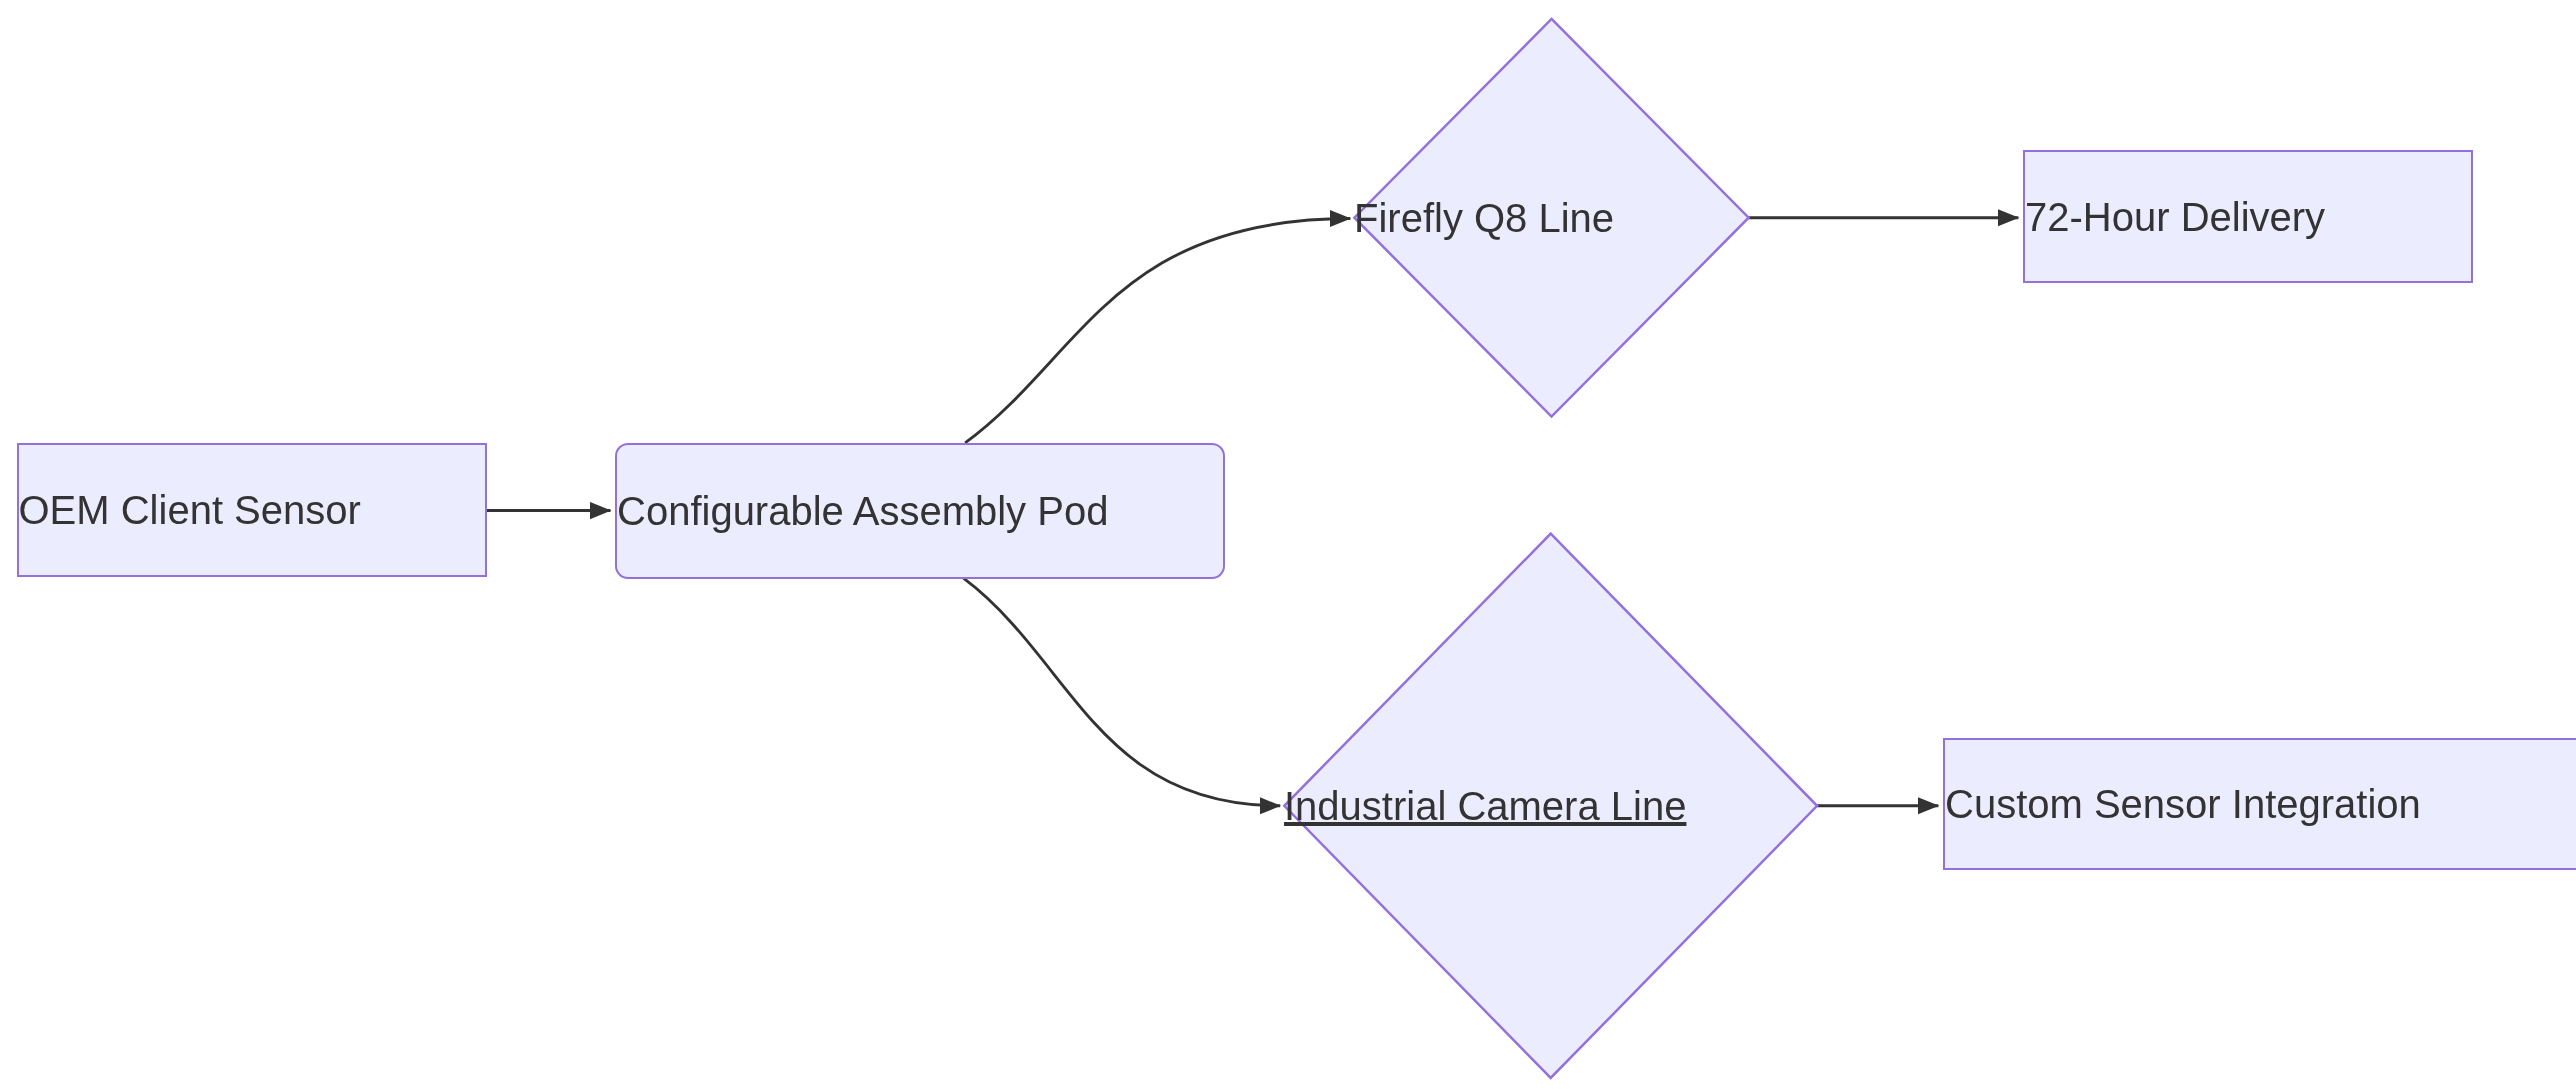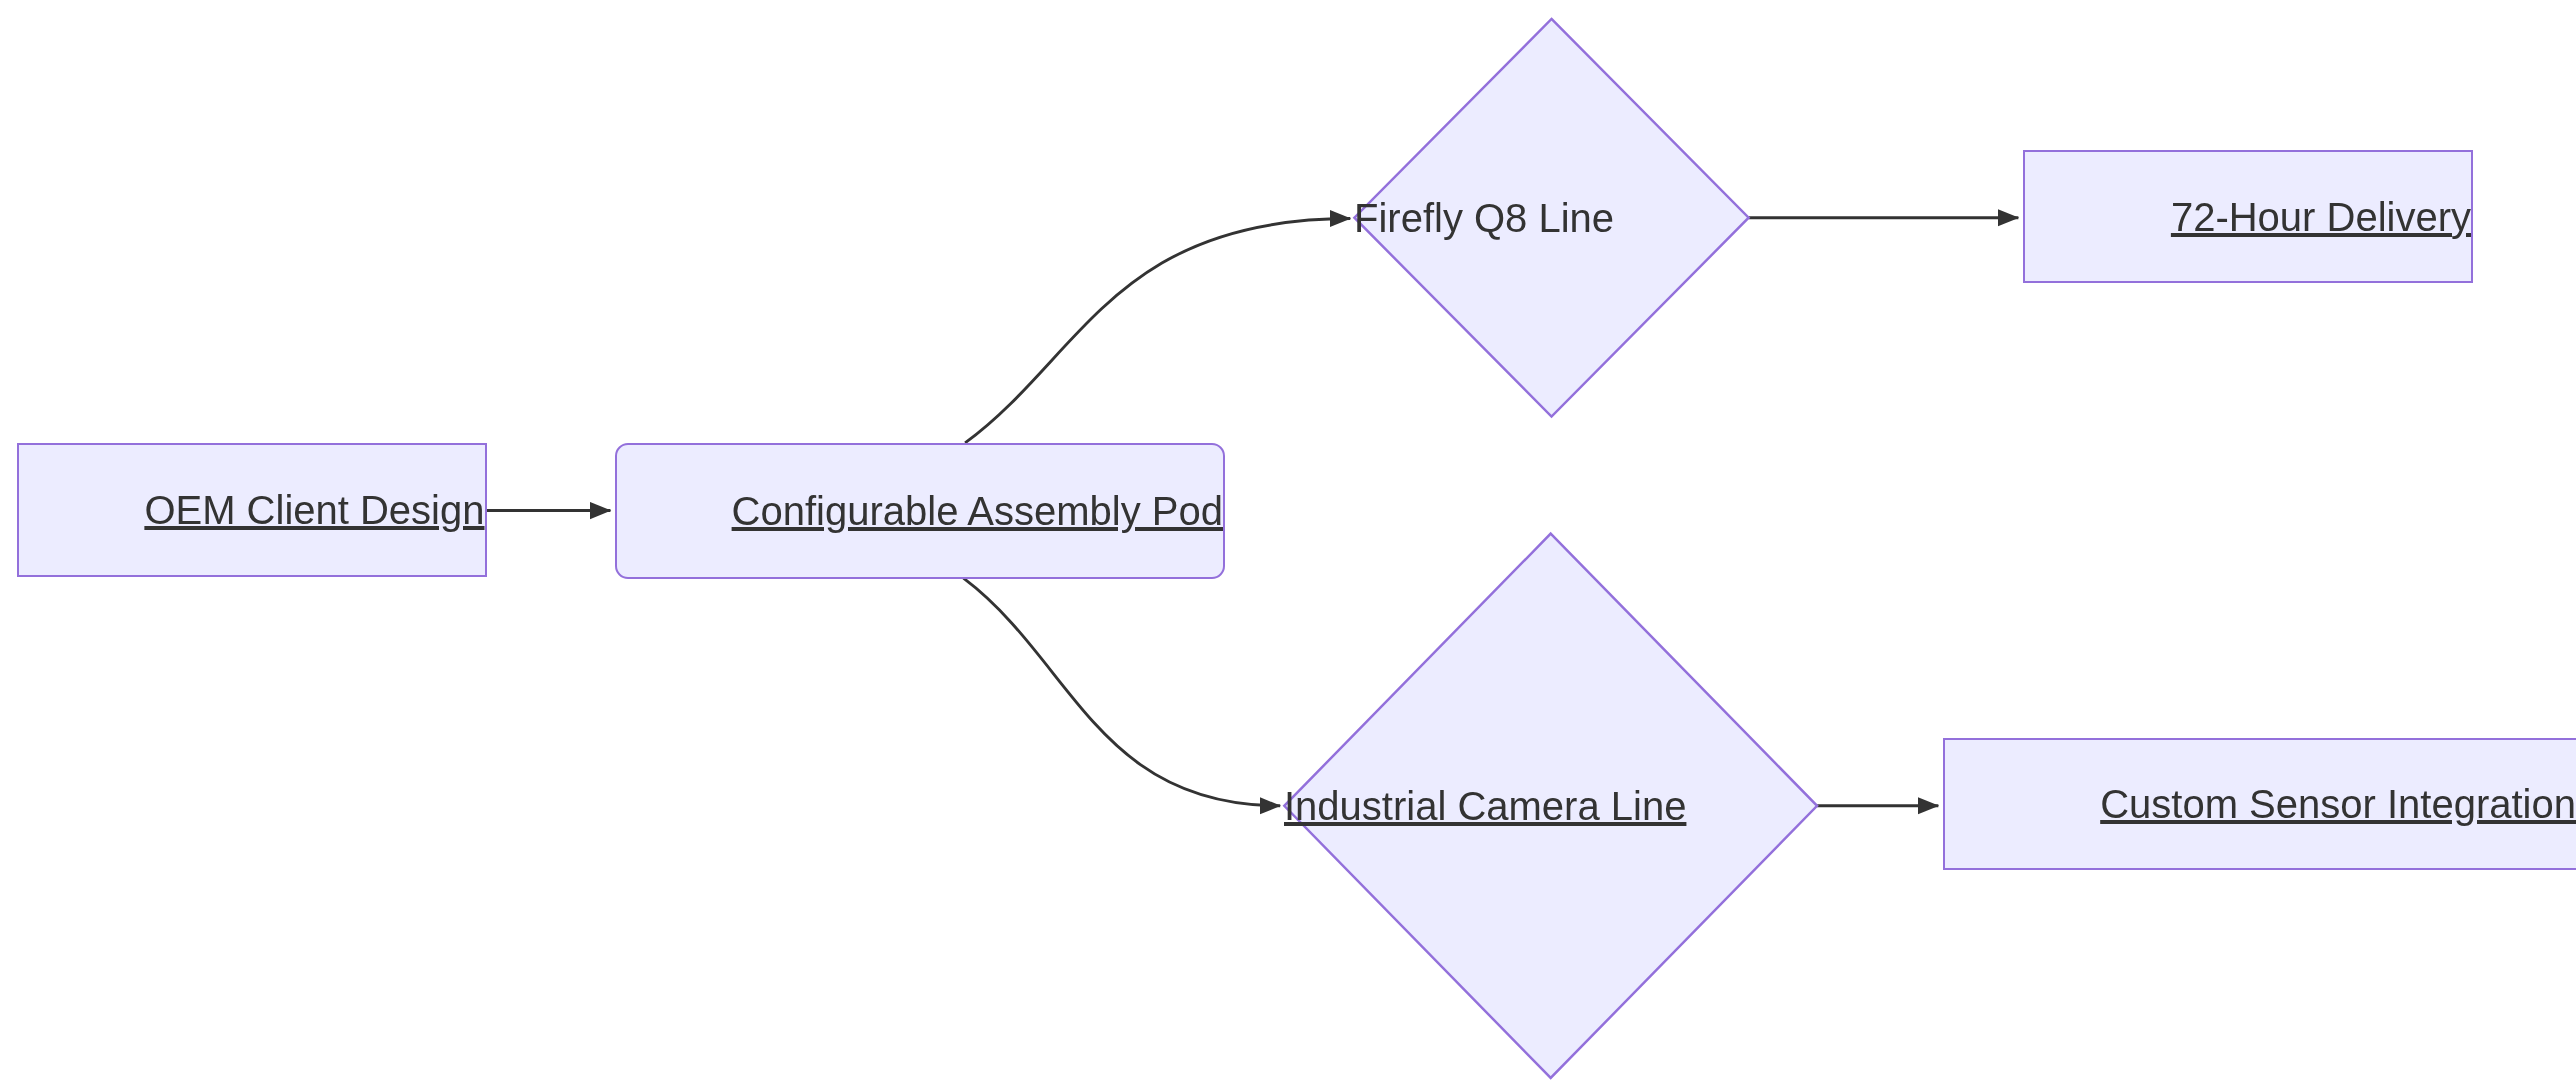--- a/index.html
+++ b/index.html
@@ -35,29 +35,28 @@
   .diamond-shape {
     fill: var(--node-fill);
     stroke: var(--node-border);
     stroke-width: 3px;
   }
   .arrow-marker { fill: var(--edge-color); stroke: none; }
   .node {
     position: absolute;
     display: flex;
     align-items: center;
-    justify-content: flex-end;
+    justify-content: flex-start;
     background: var(--node-fill);
     border: 2.5px solid var(--node-border);
     color: var(--text-color);
     font-size: 40px;
     line-height: 1.2;
     white-space: nowrap;
     text-align: center;
-    text-decoration: underline;
   }
   .node.rounded { border-radius: 13px; }
   .diamond-label {
     position: absolute;
     display: flex;
     align-items: center;
     justify-content: flex-start;
     background: transparent;
     border: none;
     color: var(--text-color);
@@ -90,21 +89,21 @@
     <path class="edge-path" d="M 1170 537 C 1310 435, 1350 265, 1637 265" marker-end="url(#arrowhead)"></path>
     <path class="edge-path" d="M 1168 701 C 1300 800, 1330 977, 1552 977" marker-end="url(#arrowhead)"></path>
     <path class="edge-path" d="M 2120 264 L 2447 264" marker-end="url(#arrowhead)"></path>
     <path class="edge-path" d="M 2203 977 L 2350 977" marker-end="url(#arrowhead)"></path>
 
     <polygon class="diamond-shape" points="1881,23 2120,264 1881,505 1642,264"></polygon>
     <polygon class="diamond-shape" points="1880,647 2203,977 1880,1307 1557,977"></polygon>
   </svg>
 
   <div class="node" id="node-A">
-    <span>OEM Client Design</span>
+    <span>OEM Client Sensor</span>
   </div>
 
   <div class="node rounded" id="node-B">
     <span>Configurable Assembly Pod</span>
   </div>
 
   <div class="node" id="node-D">
     <span>72-Hour Delivery</span>
   </div>
 

